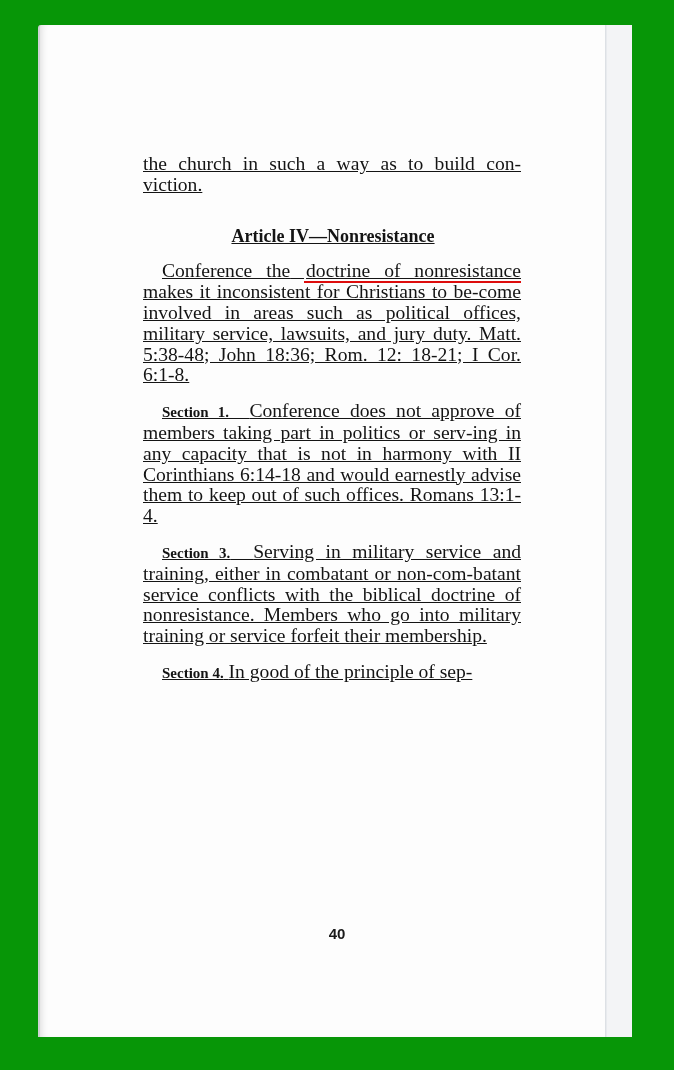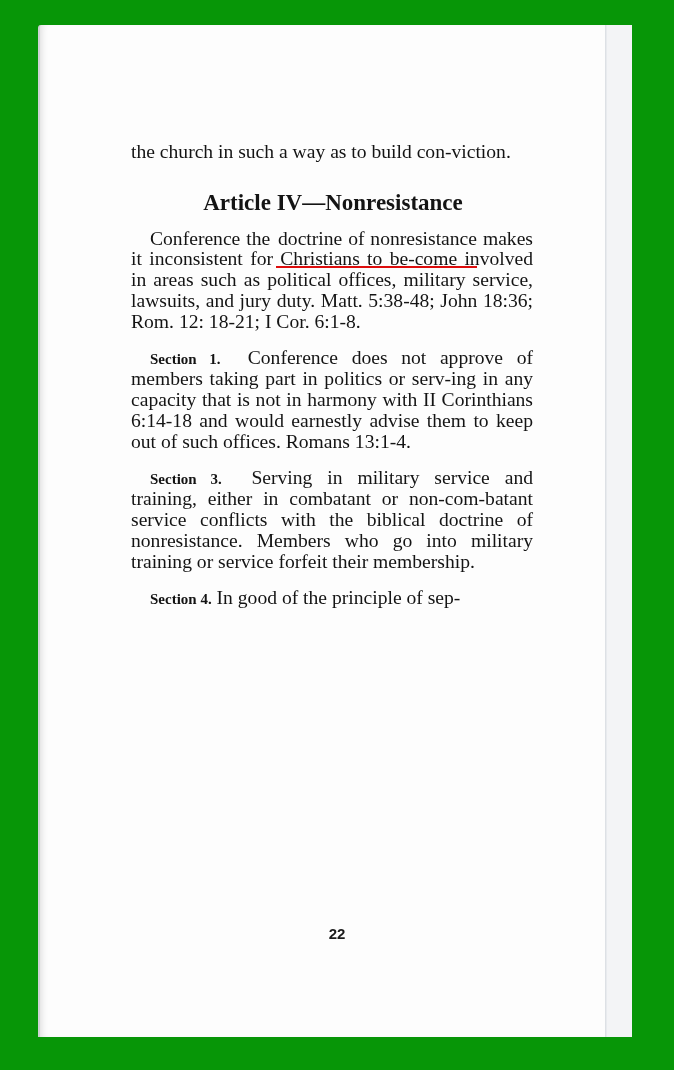--- a/index.html
+++ b/index.html
@@ -30,36 +30,36 @@
     }
     .text {
       position: absolute;
       left: 131px; top: 142px;
       width: 402px;
       font-family: "Liberation Serif", "DejaVu Serif", serif;
       font-size: 19.6px;
       line-height: 20.8px;
       color: #141414;
     }
-    .text p { margin: 0; text-align: justify; text-align-last: left; }
+    .text p { margin: 12px; text-align: justify; text-align-last: left; text-decoration: underline; }
     .indent { text-indent: 19px; }
     .heading {
       text-align: center !important;
       text-align-last: center !important;
       font-weight: bold;
-      font-size: 23px;
+      font-size: 18px;
       margin-top: 30px !important;
       margin-bottom: 5px !important;
       padding-left: 2px;
     }
     .para-gap { margin-top: 15px !important; }
     .sec-label { font-weight: bold; font-size: 15px; }
     .underlined {
       border-bottom: 2px solid #dd0c0c;
-      padding-bottom: 17px;
+      padding-bottom: 0px;
       padding-left: 2px;
     }
     .pageno {
       position: absolute;
       left: 0; width: 674px; top: 925px;
       text-align: center;
       font-family: "Liberation Sans", "DejaVu Sans", sans-serif;
       font-weight: bold;
       font-size: 15px;
       color: #1a1a1a;
@@ -82,13 +82,13 @@
   <p class="indent para-gap"><span>Conference the</span> <span class="underlined" style="border-bottom-color: rgb(221, 12, 12);">doctrine of nonresistance</span> <span>makes it inconsistent for Christians to be-come involved in areas such as political offices, military service, lawsuits, and jury duty. Matt. 5:38-48; John 18:36; Rom. 12: 18-21; I Cor. 6:1-8.</span></p>
 
   <p class="indent para-gap"><span class="sec-label">Section 1.</span>&nbsp; <span>Conference does not approve of members taking part in politics or serv-ing in any capacity that is not in harmony with II Corinthians 6:14-18 and would earnestly advise them to keep out of such offices. Romans 13:1-4.</span></p>
 
 
   <p class="indent para-gap" style="margin-top:17px;"><span class="sec-label">Section 3.</span>&nbsp; <span>Serving in military service and training, either in combatant or non-com-batant service conflicts with the biblical doctrine of nonresistance. Members who go into military training or service forfeit their membership.</span></p>
 
   <p class="indent para-gap" style="margin-top:17px;"><span class="sec-label">Section 4.</span> <span>In good of the principle of sep-</span></p>
 </div>
 
-<div class="pageno">22</div>
+<div class="pageno">40</div>
 
 </body></html>

